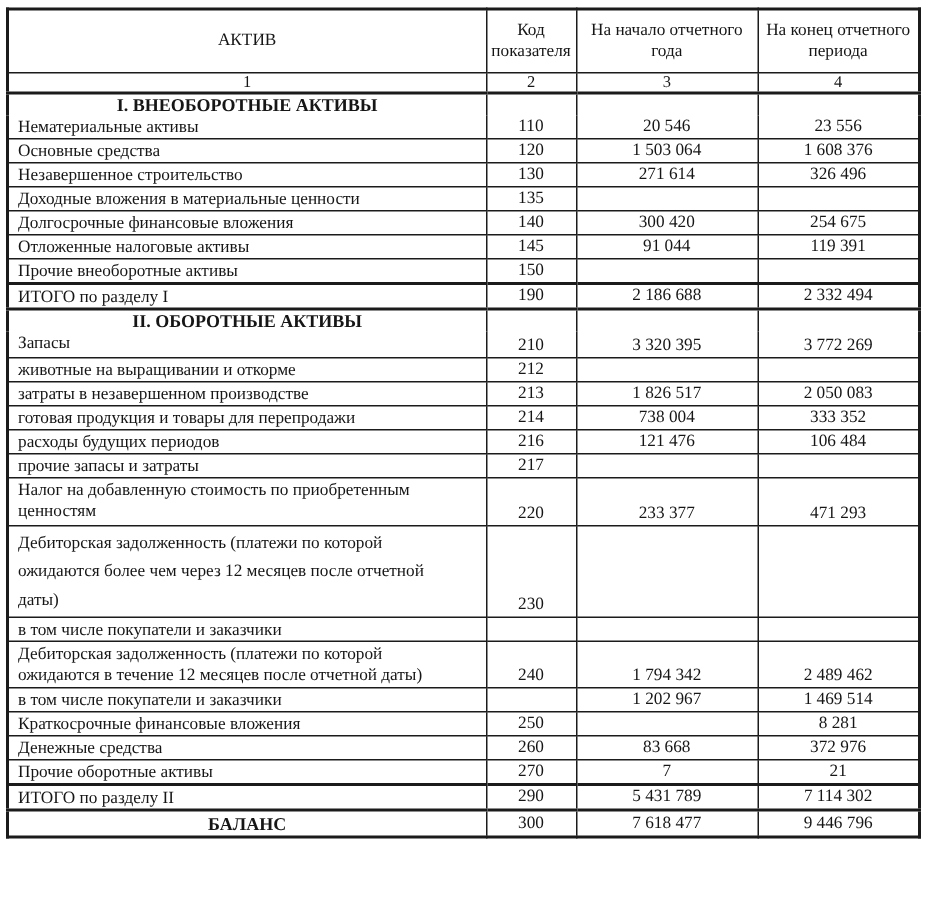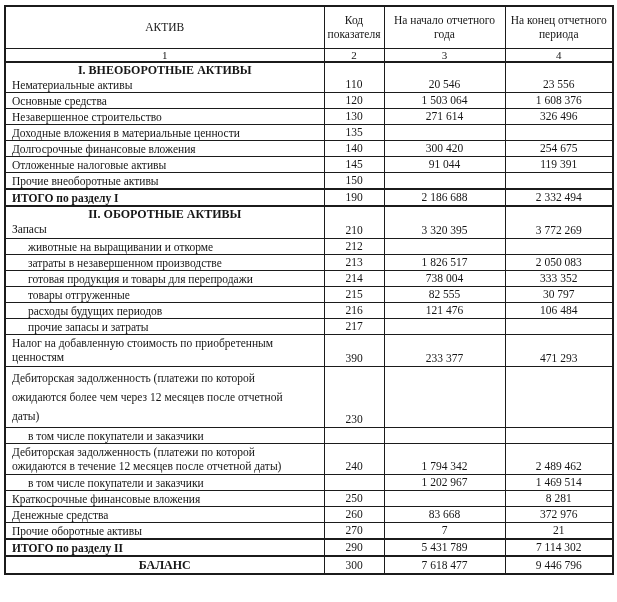--- a/index.html
+++ b/index.html
@@ -21,23 +21,23 @@
   thead tr.head{height:42px;margin-top:38px;}
   th{font-weight:normal;text-align:center;vertical-align:middle;white-space:pre-line;}
   tr.nums{height:14px;}
   tr.nums th{border-bottom-width:2px;font-size:11px;line-height:12px;}
   td.c-label{
     text-align:left;vertical-align:top;
     padding:1px 3px 0 6px;white-space:pre-line;
   }
   td.c-code,td.c-val{text-align:center;vertical-align:bottom;padding:0 2px 1px 2px;}
   tr{height:15px;}
-  tr.sub td.c-label{padding-left:22px;}
+  tr.sub td.c-label{padding-left:6px;}
   tr.sub2 td.c-label{padding-left:17px;text-indent:13px;}
-  tr.total td.c-label{font-weight:bold;}
+  tr.total td.c-label{}
   tr.section td.c-label,tr.balance td.c-label{
     text-align:center;font-weight:bold;font-size:12px;
     vertical-align:middle;padding:0 2px;
   }
   tr.nb td{border-bottom-style:hidden;}
   tr.bt td{border-top-width:2px;}
   tr.spread td.c-label{line-height:19px;padding-top:2px;}
 </style>
 </head>
 <body>
@@ -146,41 +146,35 @@
           <td class="c-val">1 826 517</td>
           <td class="c-val">2 050 083</td>
         </tr>
         <tr class="sub">
           <td class="c-label">готовая продукция и товары для перепродажи</td>
           <td class="c-code">214</td>
           <td class="c-val">738 004</td>
           <td class="c-val">333 352</td>
         </tr>
         <tr class="sub">
-          <td class="c-label">товары отгруженные</td>
-          <td class="c-code">215</td>
-          <td class="c-val">82 555</td>
-          <td class="c-val">30 797</td>
-        </tr>
-        <tr class="sub">
           <td class="c-label">расходы будущих периодов</td>
           <td class="c-code">216</td>
           <td class="c-val">121 476</td>
           <td class="c-val">106 484</td>
         </tr>
         <tr class="sub">
           <td class="c-label">прочие запасы и затраты</td>
           <td class="c-code">217</td>
           <td class="c-val"></td>
           <td class="c-val"></td>
         </tr>
         <tr class="item" style="height: 32px; padding-left: 40px;">
           <td class="c-label">Налог на добавленную стоимость по приобретенным
 ценностям</td>
-          <td class="c-code">390</td>
+          <td class="c-code">220</td>
           <td class="c-val">233 377</td>
           <td class="c-val">471 293</td>
         </tr>
         <tr class="item spread" style="height: 61px;">
           <td class="c-label">Дебиторская задолженность (платежи по которой
 ожидаются более чем через 12 месяцев после отчетной
 даты)</td>
           <td class="c-code">230</td>
           <td class="c-val"></td>
           <td class="c-val"></td>

